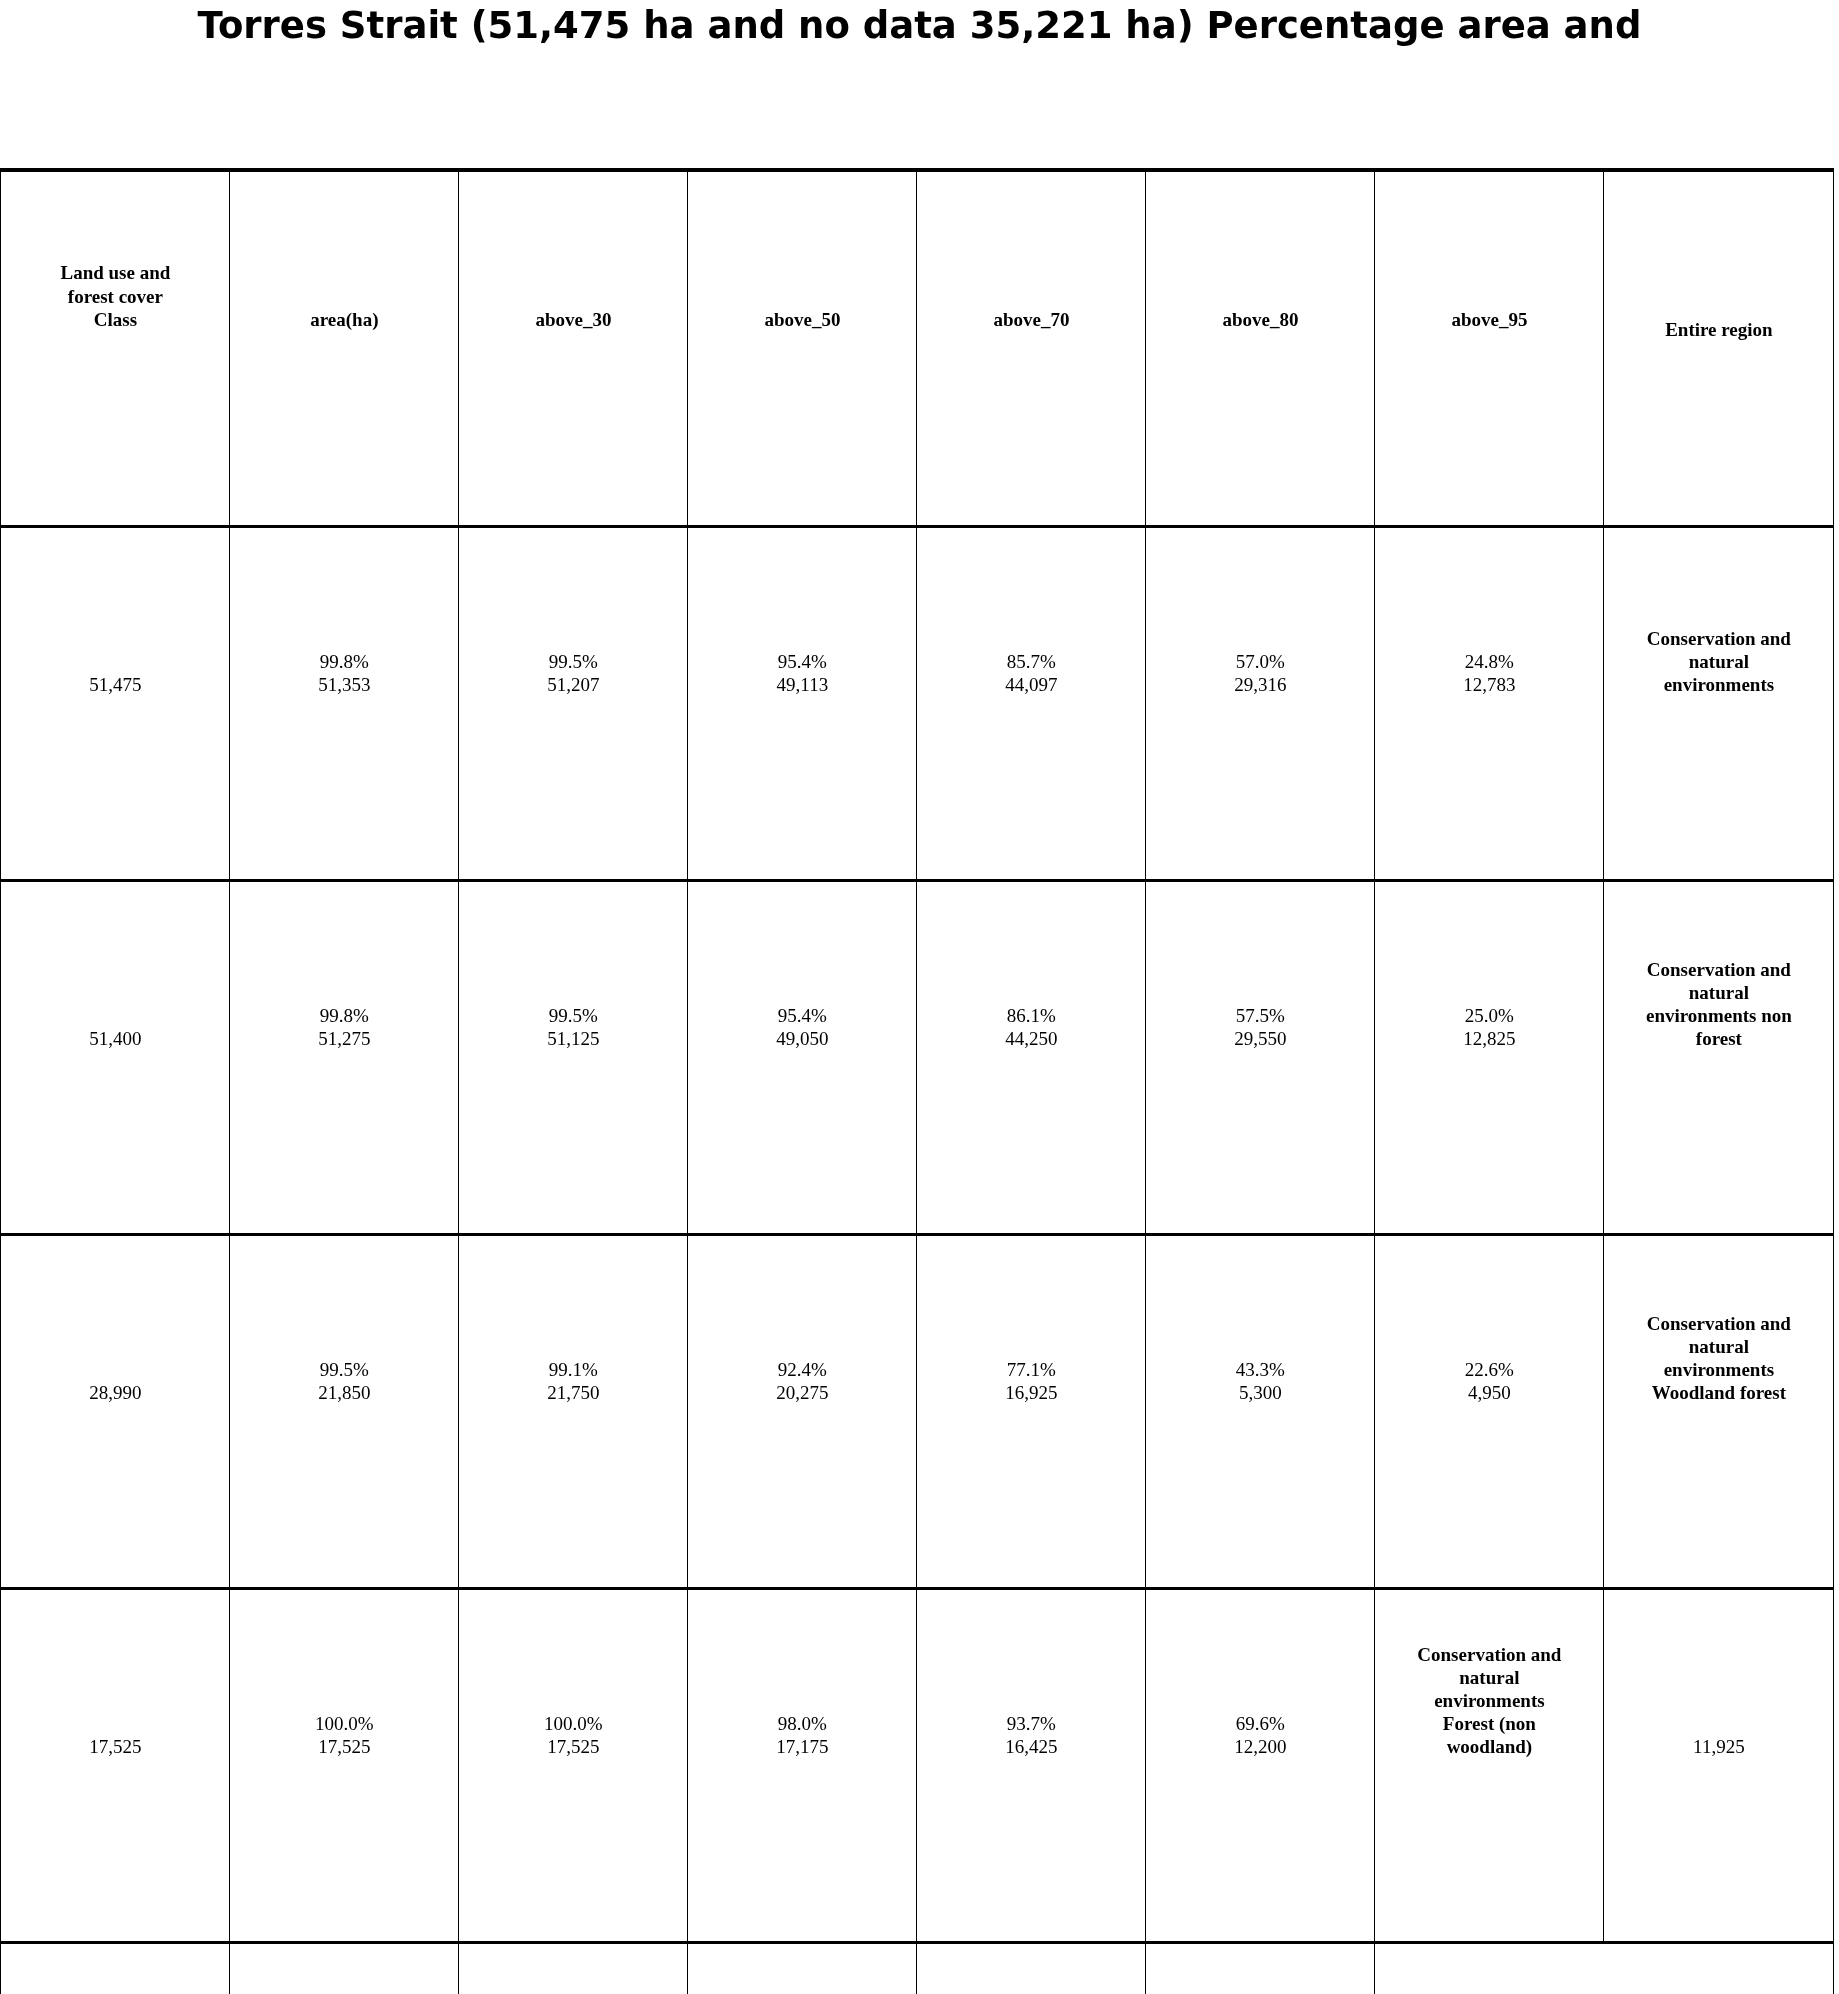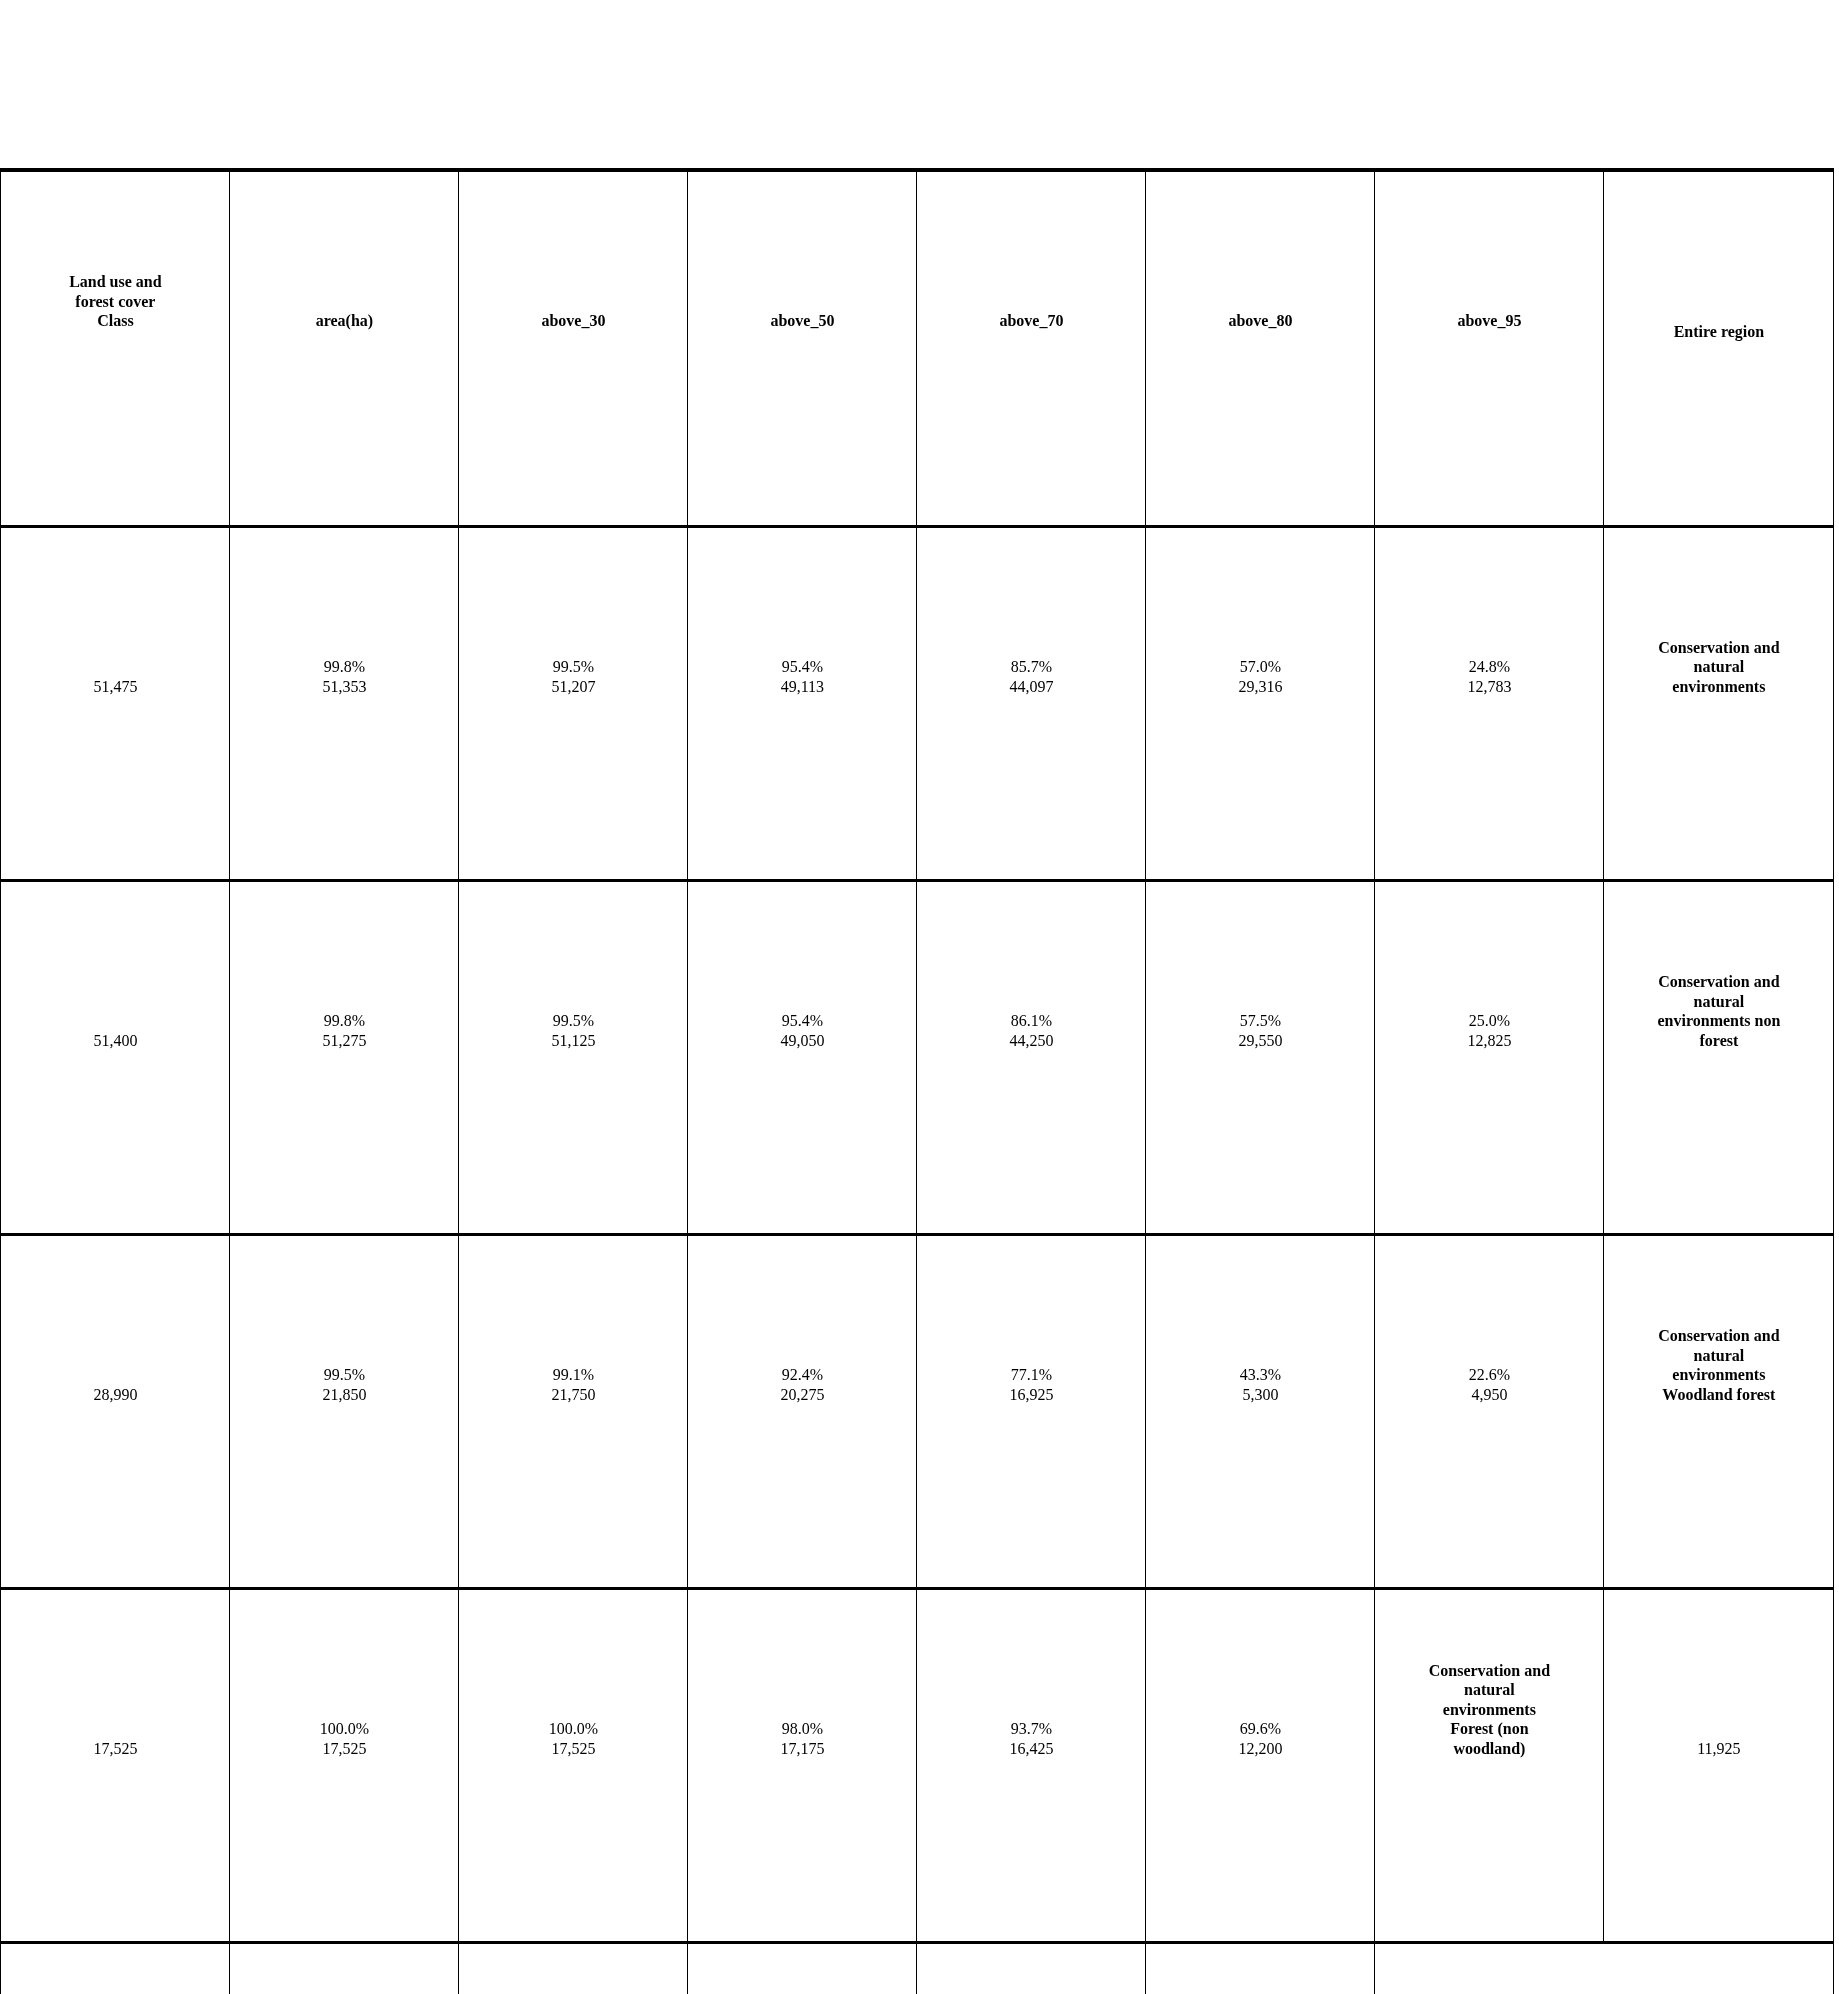--- a/index.html
+++ b/index.html
@@ -12,35 +12,36 @@
          line-height:1.2;color:#000;}
 
   
   .tbl{position:absolute;left:0.4px;top:168px;
        display:grid;grid-template-columns:repeat(8,229px);
        grid-template-rows:356px repeat(5,354px);
        border:4px solid #000;border-left-width:1.6px;border-right-width:1.6px;
        background:#fff;}
   .cell{position:relative;box-sizing:border-box;background:#fff;
         border-right:1.6px solid #000;border-bottom:3.6px solid #000;
-        font-size:16px;line-height:1.22;}
+        font-size:19px;line-height:1.22;}
   .cell:nth-child(8n){border-right:none;}
   .cell:nth-child(n+41){border-bottom:none;}
   .ct{position:absolute;left:2.4px;right:2.4px;top:0;height:48%;
       display:flex;flex-direction:column;justify-content:flex-end;
       text-align:center;white-space:pre-line;}
   .hcell .ct{height:45%;}
   .bold{font-weight:bold;}
 </style>
 </head>
 <body>
 
 <div id="page">
 
   <div class="title">
+    <div>Torres Strait (51,475 ha and no data 35,221 ha) Percentage area and</div>
   </div>
 
   <div class="tbl">
 
     <div class="cell hcell bold">
         <div class="ct">Land use and
 forest cover
 Class</div>
       </div>
     <div class="cell hcell bold">

